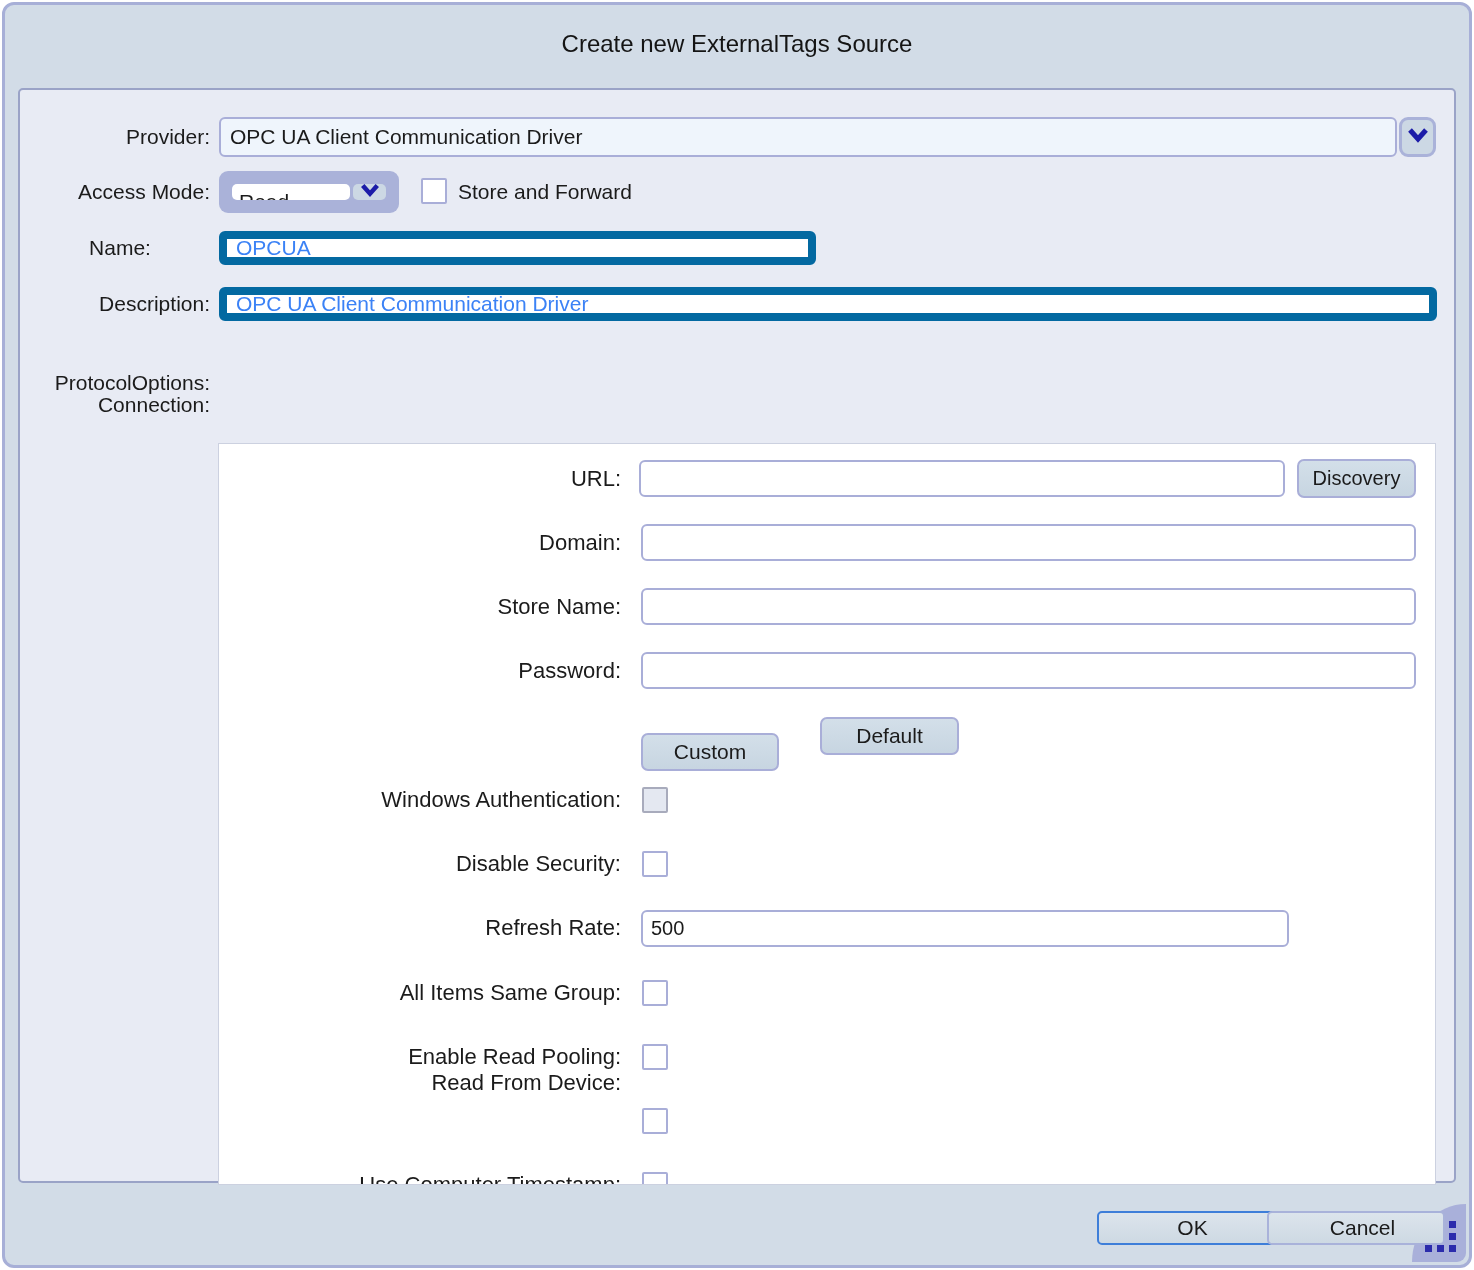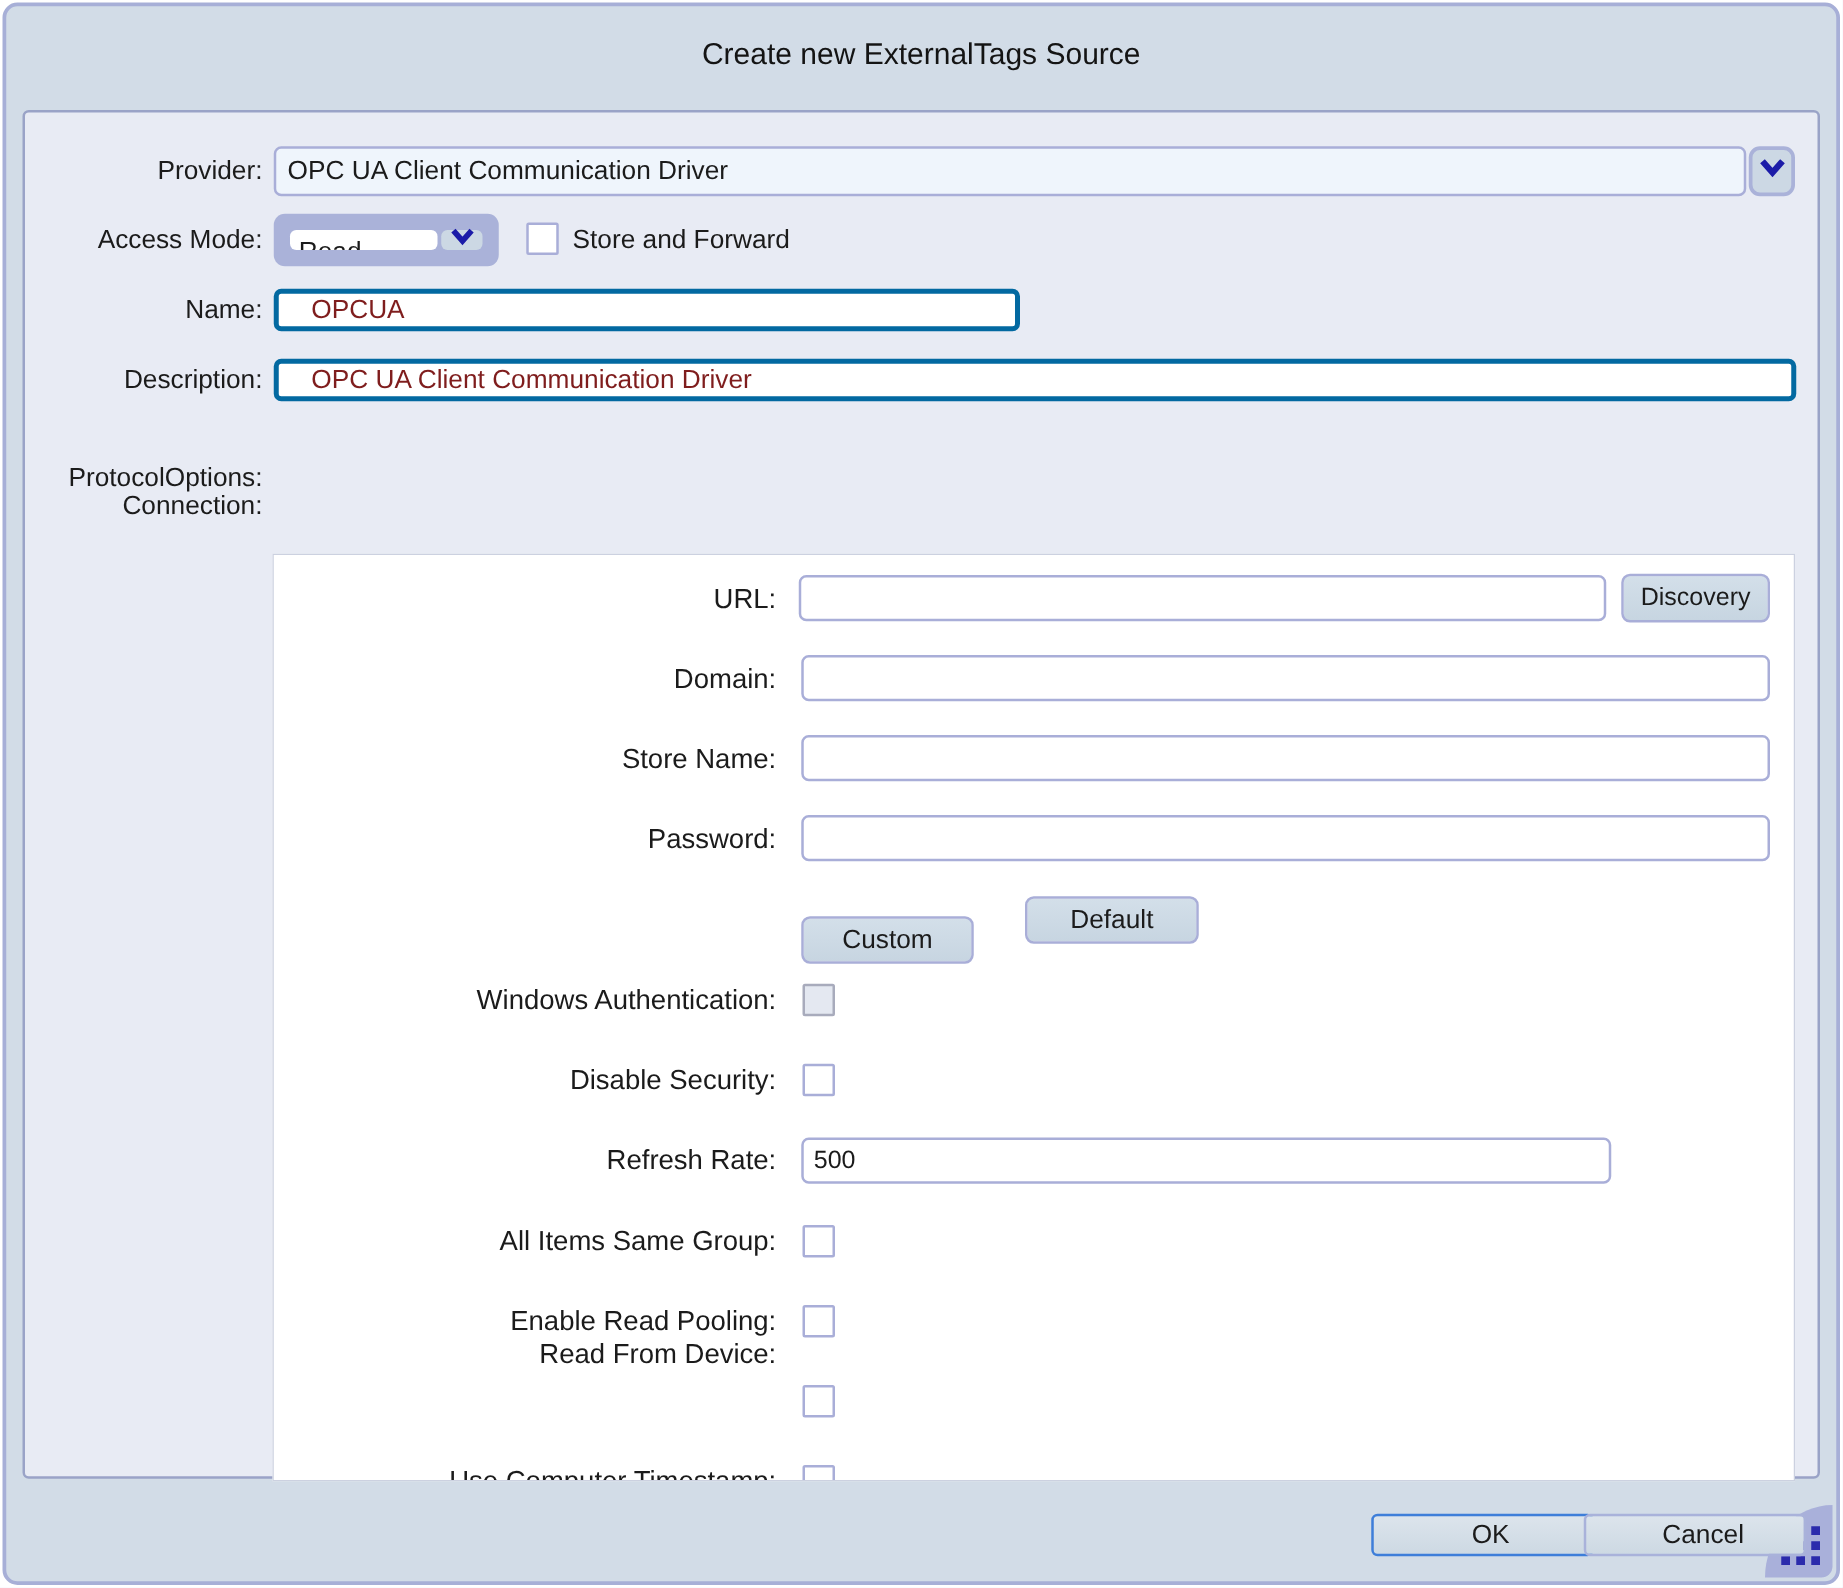--- a/index.html
+++ b/index.html
@@ -8,21 +8,21 @@
   .title{position:absolute;left:0;right:0;top:30px;text-align:center;font-size:24px;color:#141414;}
   .group-panel{position:absolute;left:18px;top:88px;width:1438px;height:1095px;background:#e8ebf4;border:2px solid #9aa3c7;border-radius:5px;box-sizing:border-box;}
   .flabel{position:absolute;left:30px;width:180px;text-align:right;font-size:21px;height:32px;line-height:32px;white-space:nowrap;}
   .combo-text{position:absolute;left:219px;top:117px;width:1178px;height:40px;background:#eff5fc;border:2px solid #a9aed8;border-radius:6px;box-sizing:border-box;font-size:21px;line-height:36px;padding-left:9px;white-space:nowrap;overflow:hidden;}
   .combo-arrow-btn{position:absolute;left:1399px;top:117px;width:37px;height:40px;background:#ccd8e4;border:3px solid #aab2d9;border-radius:9px;box-sizing:border-box;display:flex;align-items:center;justify-content:center;}
   .combo2{position:absolute;left:219px;top:171px;width:180px;height:42px;background:#aab2d9;border-radius:9px;box-sizing:border-box;padding:13px;display:flex;gap:3px;}
   .combo2-text{flex:1;background:#ffffff;border-radius:5px;font-size:21px;line-height:36px;padding-left:7px;white-space:nowrap;overflow:hidden;}
   .combo2-arrow{width:33px;background:#ccd8e4;border-radius:5px;display:flex;align-items:center;justify-content:center;}
   .checkbox{position:absolute;width:26px;height:26px;background:#ffffff;border:2px solid #a9aed8;border-radius:2px;box-sizing:border-box;}
   .checkbox.disabled{background:#e4e8f1;border-color:#a8abbc;}
-  .tinput{position:absolute;background:#ffffff;border:4px solid #0369a1;border-radius:6px;box-sizing:border-box;font-family:"Liberation Sans",sans-serif;font-size:21px;padding:0 0 0 26px;color:#7f1d1d;outline:none;}
+  .tinput{position:absolute;background:#ffffff;border:8px solid #0369a1;border-radius:6px;box-sizing:border-box;font-family:"Liberation Sans",sans-serif;font-size:21px;padding:0 0 0 9px;color:#3b82f6;outline:none;}
   .white-panel{position:absolute;left:218px;top:443px;width:1218px;height:742px;background:#ffffff;border:1px solid #ccd1e0;box-sizing:border-box;overflow:hidden;}
   .plabel{position:absolute;left:0;width:402px;text-align:right;font-size:22px;height:34px;line-height:34px;white-space:nowrap;}
   .pinput{position:absolute;background:#ffffff;border:2px solid #a9aed8;border-radius:6px;box-sizing:border-box;font-family:"Liberation Sans",sans-serif;font-size:20px;padding:0 0 0 8px;color:#1b1b1b;outline:none;}
   .pbtn{position:absolute;background:linear-gradient(#d3dfe9,#c7d5e1);border:2px solid #a9aed8;border-radius:7px;box-sizing:border-box;display:flex;align-items:center;justify-content:center;font-size:21px;color:#1b1b1b;cursor:default;}
   .dlgbtn{position:absolute;top:1211px;width:178px;height:34px;background:linear-gradient(#dce4ec,#cdd9e3);border-radius:5px;box-sizing:border-box;display:flex;align-items:center;justify-content:center;font-size:21px;color:#1b1b1b;cursor:default;padding-left:13px;}
   .dlgbtn.ok{left:1097px;border:2px solid #3e7ed9;}
   .dlgbtn.cancel{left:1267px;border:2px solid #a9b2da;}
   .grip{position:absolute;right:3px;bottom:3px;width:54px;height:58px;background:#a9b0da;border-top-left-radius:100%;border-bottom-right-radius:9px;}
   .grip .dot{position:absolute;width:7px;height:7px;background:#2b2bac;}
 </style>
@@ -62,21 +62,21 @@
       <span>
         <svg width="20" height="15" viewBox="0 0 22 15">
             <polyline points="3,2 11,11 19,2" fill="none" stroke="#1c1ca8" stroke-width="5"></polyline>
           </svg>
       </span>
     </div>
   </div>
   <span class="checkbox" style="left:421px;top:178px;"></span>
   <div style="position:absolute;left:458px;top:176px;height:32px;line-height:32px;font-size:21px;">Store and Forward</div>
 
-  <div class="flabel" style="top:232px;">Name:</div>
+  <div class="flabel" style="top:232px;text-align:center;">Name:</div>
   <input class="tinput" style="left: 219px; top: 231px; width: 597px; height: 34px;" value="OPCUA">
 
   <div class="flabel" style="top:288px;">Description:</div>
   <input class="tinput" style="left: 219px; top: 287px; width: 1218px; height: 34px;" value="OPC UA Client Communication Driver">
 
   <div class="flabel" style="top:335px;margin-top:32px;">ProtocolOptions:</div>
   <div class="flabel" style="top:389px;">Connection:</div>
 
   <div class="white-panel">
 

